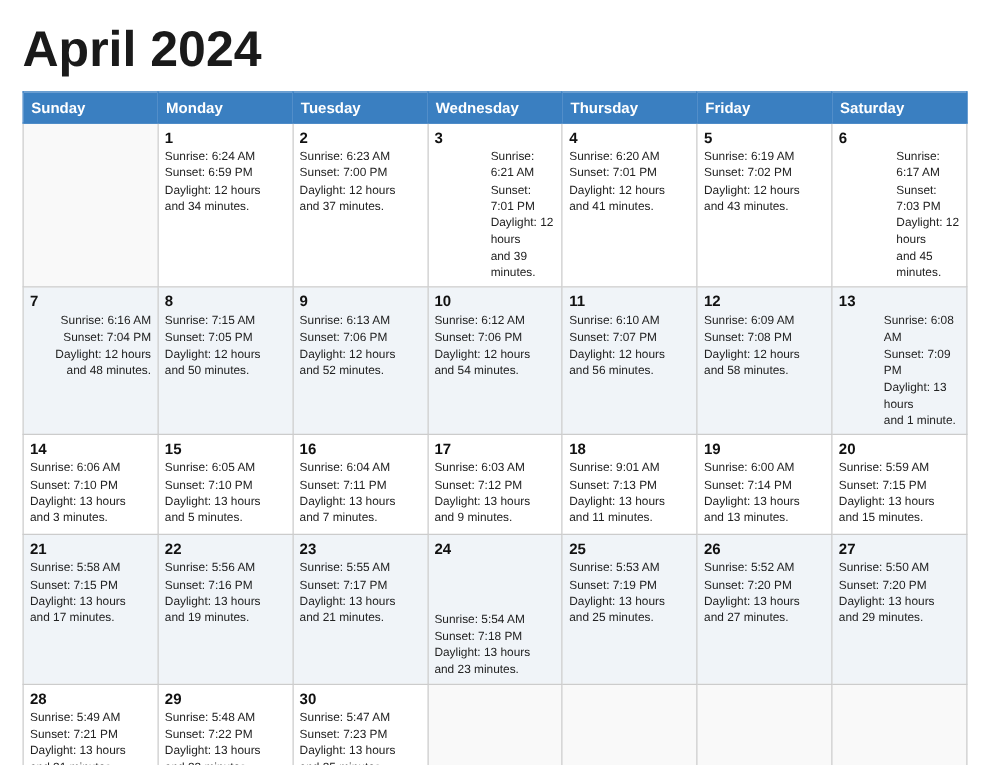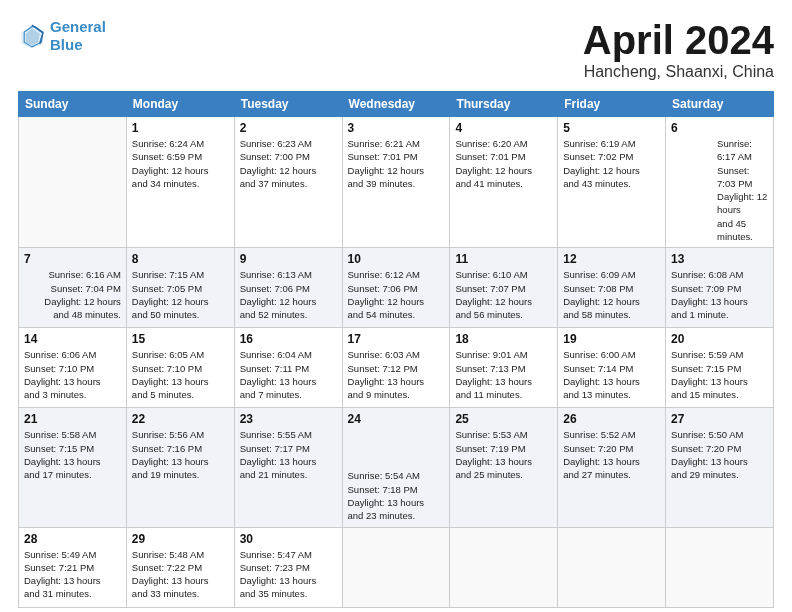--- a/index.html
+++ b/index.html
@@ -92,35 +92,22 @@
     }
     .empty-cell {
       background: #f9f9f9 !important;
     }
   </style>
 </head>
 <body>
 
 <div class="page">
   <div class="header">
-    <div class="logo">
-      <svg class="logo-icon" viewBox="0 0 36 36">
-        <polygon points="18,4 32,14 32,28 18,34 4,28 4,14" fill="#3a8cc7" opacity="0.15"></polygon>
-        <polygon points="22,6 32,13 30,26 18,32 8,26 8,13 18,6" fill="none" stroke="#3a8cc7" stroke-width="1.5"></polygon>
-        <polygon points="18,8 28,15 26,26 18,30 10,26 10,15" fill="#3a8cc7" opacity="0.3"></polygon>
-        <path d="M18 4 L32 14 L28 28" fill="none" stroke="#2a6ca8" stroke-width="2"></path>
-      </svg>
-      <div class="logo-text">
-        <div><span>General</span></div>
-        <div><span>Blue</span></div>
-      </div>
-    </div>
     <div class="title-block">
       <div class="month-title">April 2024</div>
-      <div class="location-title">Hancheng, Shaanxi, China</div>
     </div>
   </div>
 
   <table class="calendar-table">
     <thead>
       <tr>
       <th>Sunday</th>
           <th>Monday</th>
           <th>Tuesday</th>
           <th>Wednesday</th>
@@ -141,21 +128,21 @@
           </td>
           <td>
             <div class="day-num">2</div>
             <div class="day-info" style="white-space: pre-line;">Sunrise: 6:23 AM
 Sunset: 7:00 PM
 Daylight: 12 hours
 and 37 minutes.</div>
           </td>
           <td>
             <div class="day-num">3</div>
-            <div class="day-info" style="white-space: pre-line;">Sunrise: 6:21 AM
+            <div class="day-info" style="white-space: pre-line; margin-left: 45px;">Sunrise: 6:21 AM
 Sunset: 7:01 PM
 Daylight: 12 hours
 and 39 minutes.</div>
           </td>
           <td>
             <div class="day-num">4</div>
             <div class="day-info" style="white-space: pre-line;">Sunrise: 6:20 AM
 Sunset: 7:01 PM
 Daylight: 12 hours
 and 41 minutes.</div>
@@ -213,21 +200,21 @@
           </td>
           <td>
             <div class="day-num">12</div>
             <div class="day-info" style="white-space: pre-line;">Sunrise: 6:09 AM
 Sunset: 7:08 PM
 Daylight: 12 hours
 and 58 minutes.</div>
           </td>
           <td>
             <div class="day-num">13</div>
-            <div class="day-info" style="white-space: pre-line;">Sunrise: 6:08 AM
+            <div class="day-info" style="white-space: pre-line; margin-left: 36px;">Sunrise: 6:08 AM
 Sunset: 7:09 PM
 Daylight: 13 hours
 and 1 minute.</div>
           </td>
         </tr>
         <tr>
           <td>
             <div class="day-num">14</div>
             <div class="day-info" style="white-space: pre-line;">Sunrise: 6:06 AM
 Sunset: 7:10 PM

